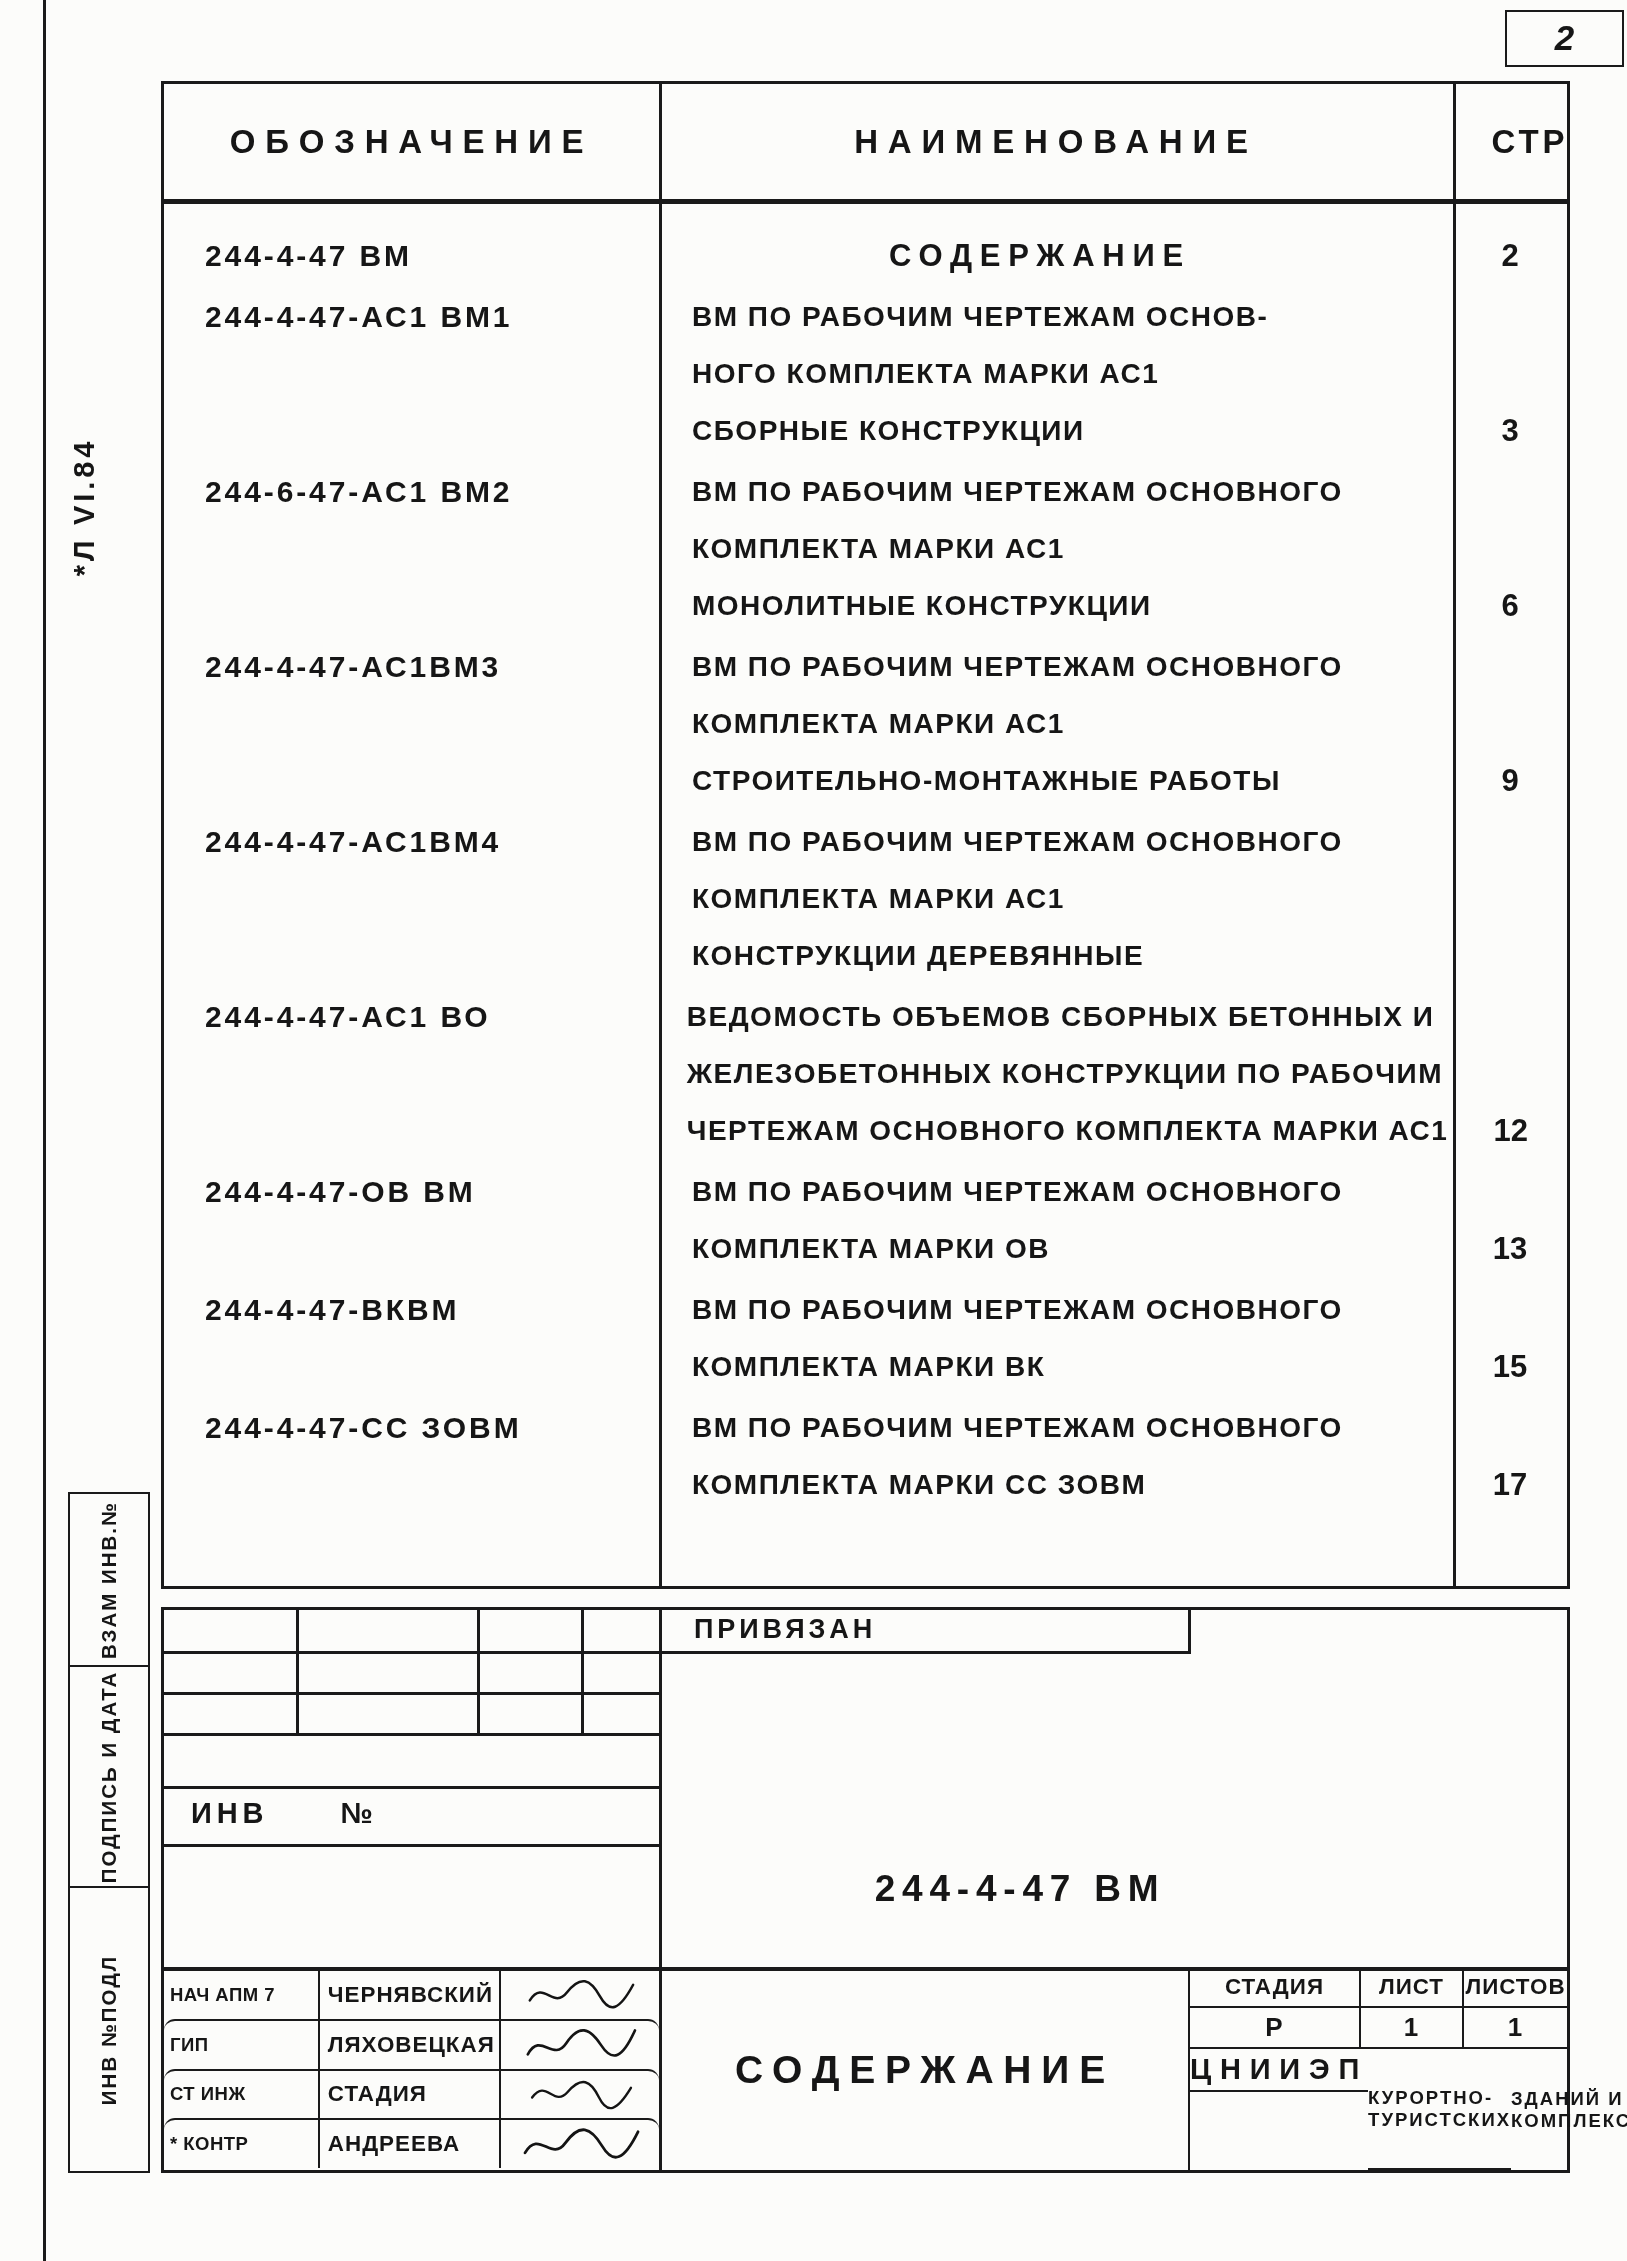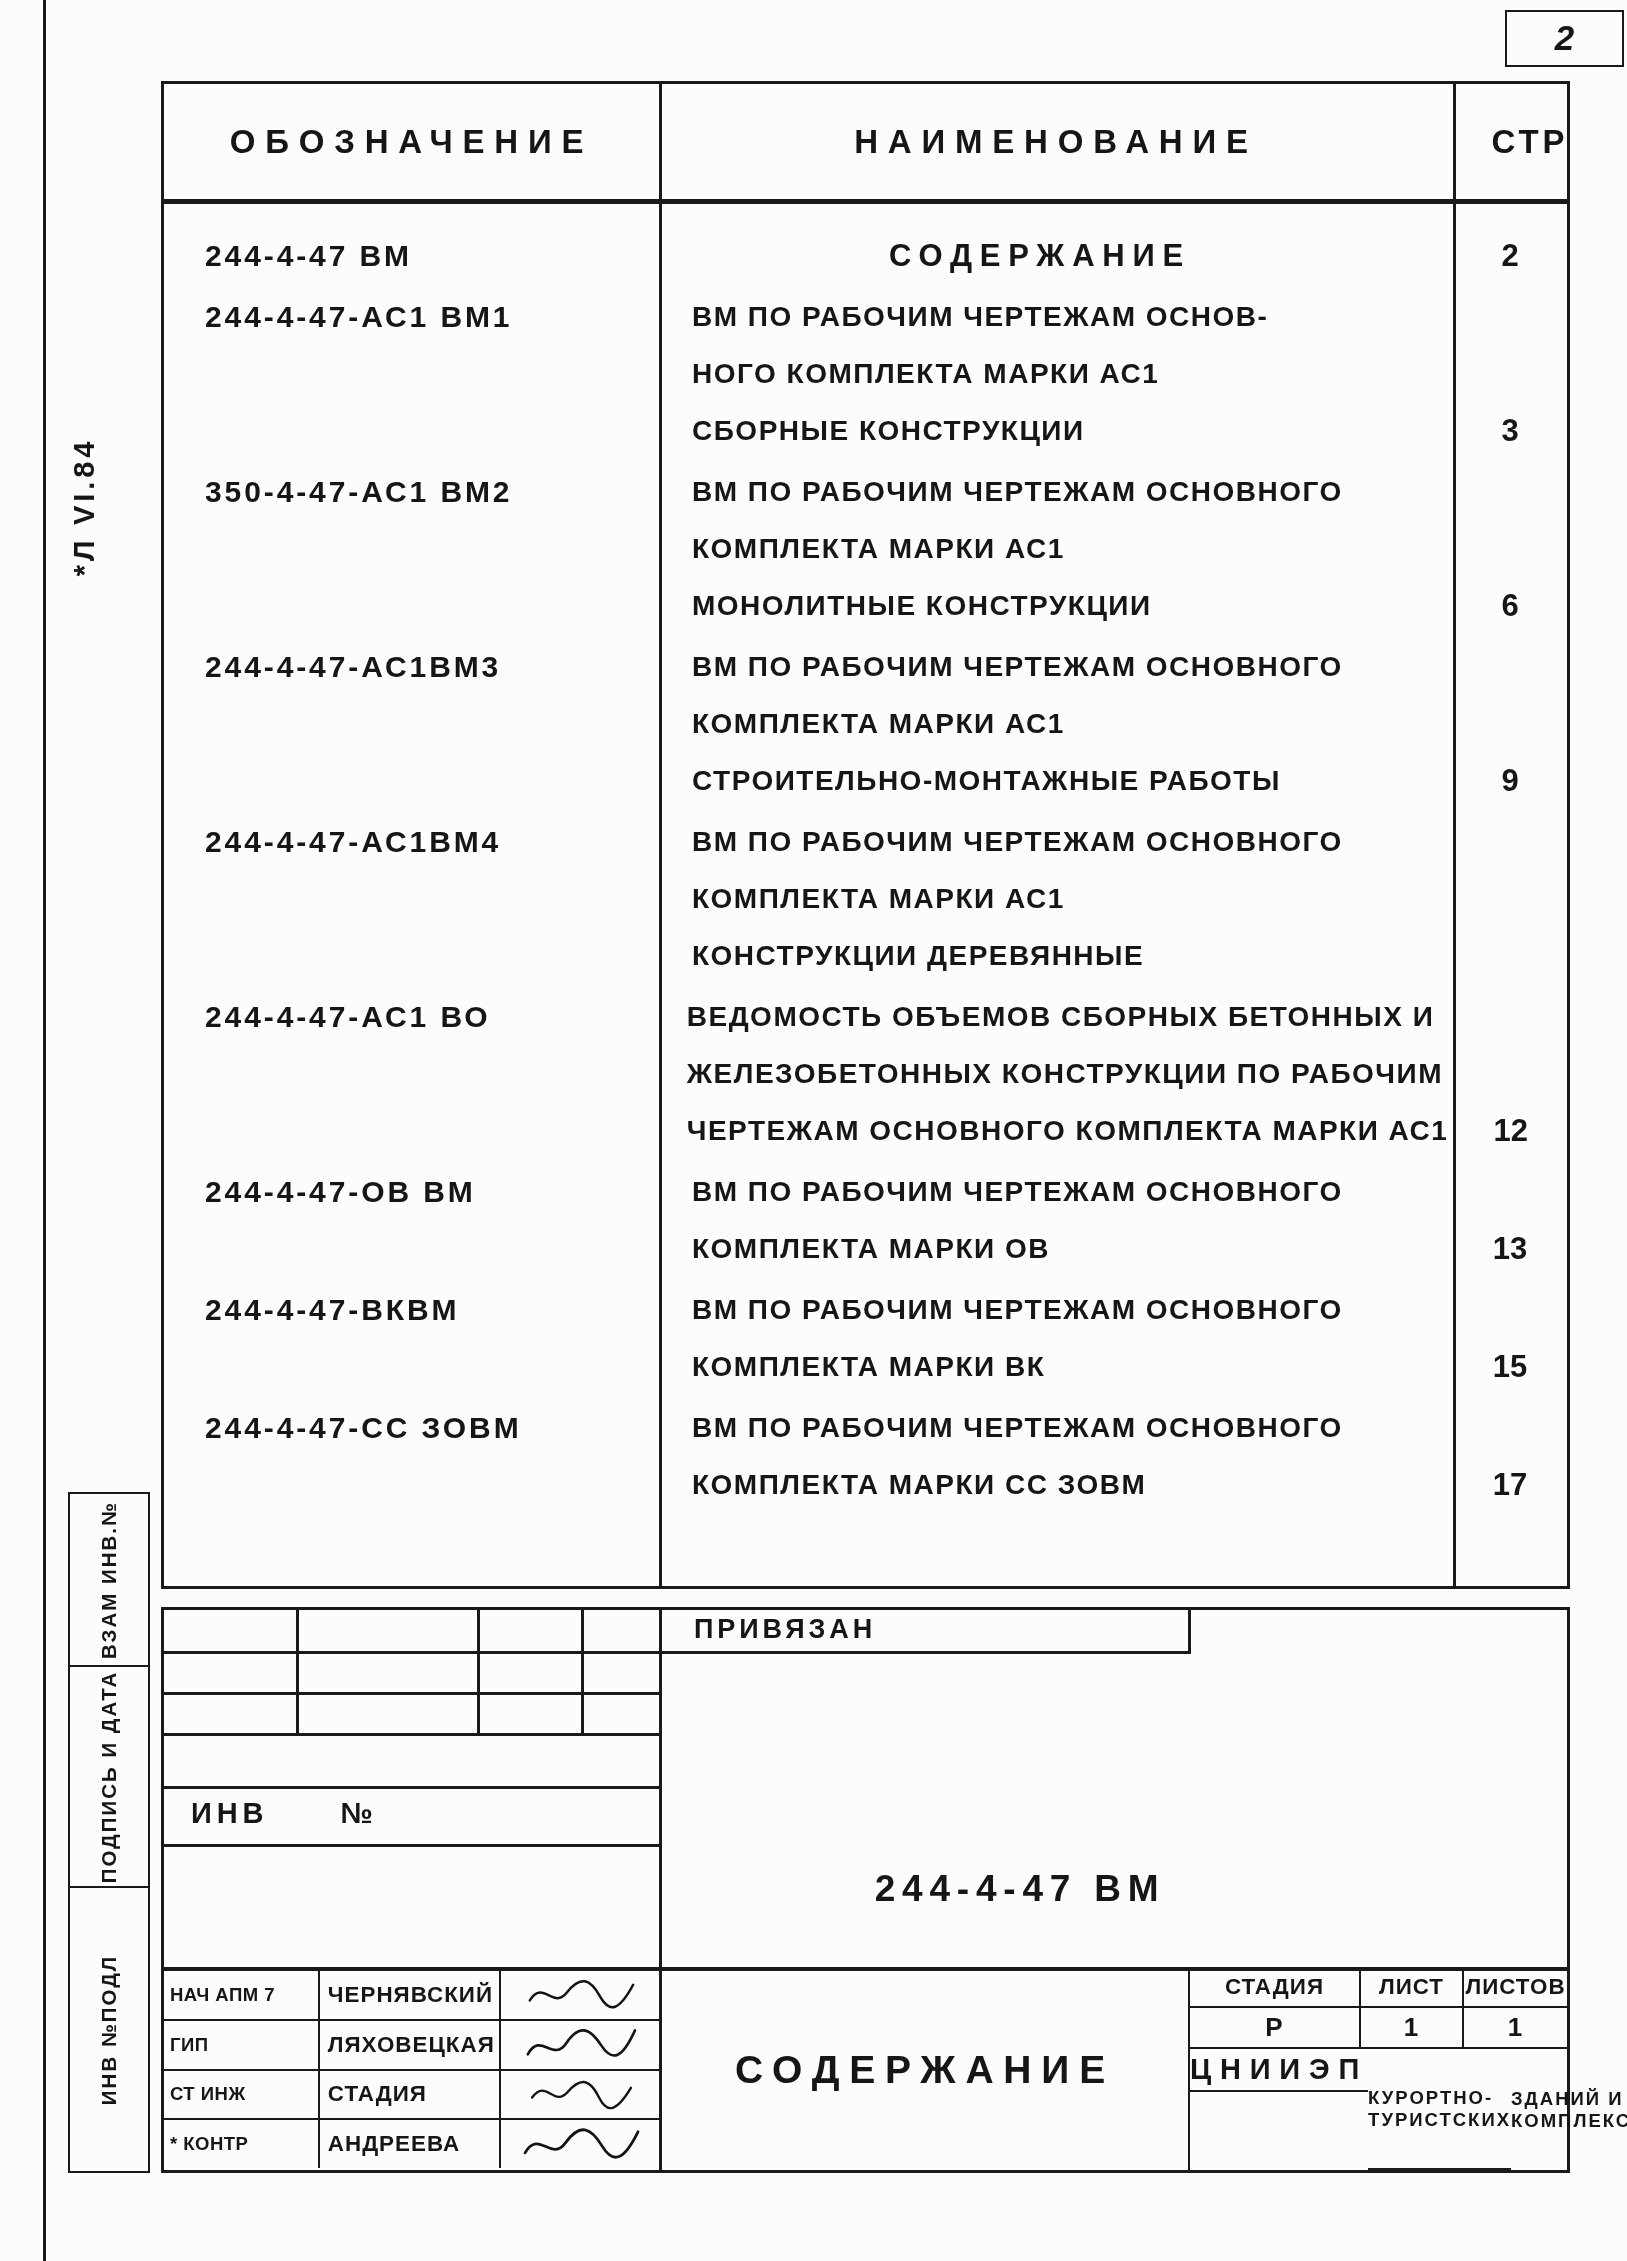--- a/index.html
+++ b/index.html
@@ -67,21 +67,21 @@
   .tb-v-g2 { left:313px; top:0; height:126px; width:2.9px; }
   .tb-v-g3 { left:417px; top:0; height:126px; width:2.9px; }
   .tb-h-inv-top { left:0; top:176px; width:495px; height:2.9px; }
   .tb-h-inv-bot { left:0; top:234px; width:495px; height:2.9px; }
   .tb-h-mid { left:0; top:357px; width:100%; height:3.9px; }
   .privyazan { position:absolute; left:530px; top:3.9px; font-size:27px; letter-spacing:3.9px; }
   .inv-label { position:absolute; left:27px; top:187px; font-size:29px; letter-spacing:4.9px; word-spacing:59px; }
   .doc-number { position:absolute; left:495px; top:249px; width:722px; text-align:center; font-size:37px; letter-spacing:6.8px; line-height:59px; }
   .sig-grid { position:absolute; left:0; top:361px; width:495px; height:197px; display:flex; flex-direction:column; }
   .sig-row { flex:1; display:flex; align-items:stretch; }
-  .sig-row + .sig-row { border-top:2.9px solid #1a1a1a; }
+  .sig-row + .sig-row { border-top:2.9px solid #1a1a1a;border-radius:11px; }
   .sig-role { width:156px; border-right:2.9px solid #1a1a1a; display:flex; align-items:center; padding-left:5.9px; font-size:18.5px; letter-spacing:0.5px; white-space:nowrap; overflow:hidden; }
   .sig-name { width:181px; border-right:2.9px solid #1a1a1a; display:flex; align-items:center; padding-left:7.8px; font-size:22.4px; letter-spacing:1px; white-space:nowrap; overflow:hidden; }
   .sig-sign { flex:1; display:flex; align-items:center; justify-content:center; }
   .sig-sign svg { width:117px; height:39px; }
   .sig-row:nth-child(2) .sig-sign svg { transform:rotate(-4deg) scale(1.05); }
   .sig-row:nth-child(3) .sig-sign svg { transform:rotate(3deg) scale(0.95); }
   .sig-row:nth-child(4) .sig-sign svg { transform:rotate(-2deg) scale(1.1); }
   .doc-title { position:absolute; left:498px; top:361px; width:526px; height:197px; display:flex; align-items:center; justify-content:center; font-size:39px; letter-spacing:9.8px; }
   .stage-box { position:absolute; left:1024px; top:357px; right:0; bottom:0; border-left:2.9px solid #1a1a1a; display:flex; flex-direction:column; }
   .stage-header, .stage-values { display:flex; height:41px; border-bottom:2.9px solid #1a1a1a; flex:none; }
@@ -127,21 +127,21 @@
         <div class="row">
           <div class="cell-designation">244-4-47-АС1 ВМ1</div>
           <div class="cell-name">
             <div class="name-line">ВМ ПО РАБОЧИМ ЧЕРТЕЖАМ ОСНОВ-</div>
             <div class="name-line">НОГО КОМПЛЕКТА МАРКИ АС1</div>
             <div class="name-line">СБОРНЫЕ КОНСТРУКЦИИ</div>
           </div>
           <div class="cell-page">3</div>
         </div>
         <div class="row">
-          <div class="cell-designation">350-4-47-АС1 ВМ2</div>
+          <div class="cell-designation">244-6-47-АС1 ВМ2</div>
           <div class="cell-name">
             <div class="name-line">ВМ ПО РАБОЧИМ ЧЕРТЕЖАМ ОСНОВНОГО</div>
             <div class="name-line">КОМПЛЕКТА МАРКИ АС1</div>
             <div class="name-line">МОНОЛИТНЫЕ КОНСТРУКЦИИ</div>
           </div>
           <div class="cell-page">6</div>
         </div>
         <div class="row">
           <div class="cell-designation">244-4-47-АС1ВМ3</div>
           <div class="cell-name">

